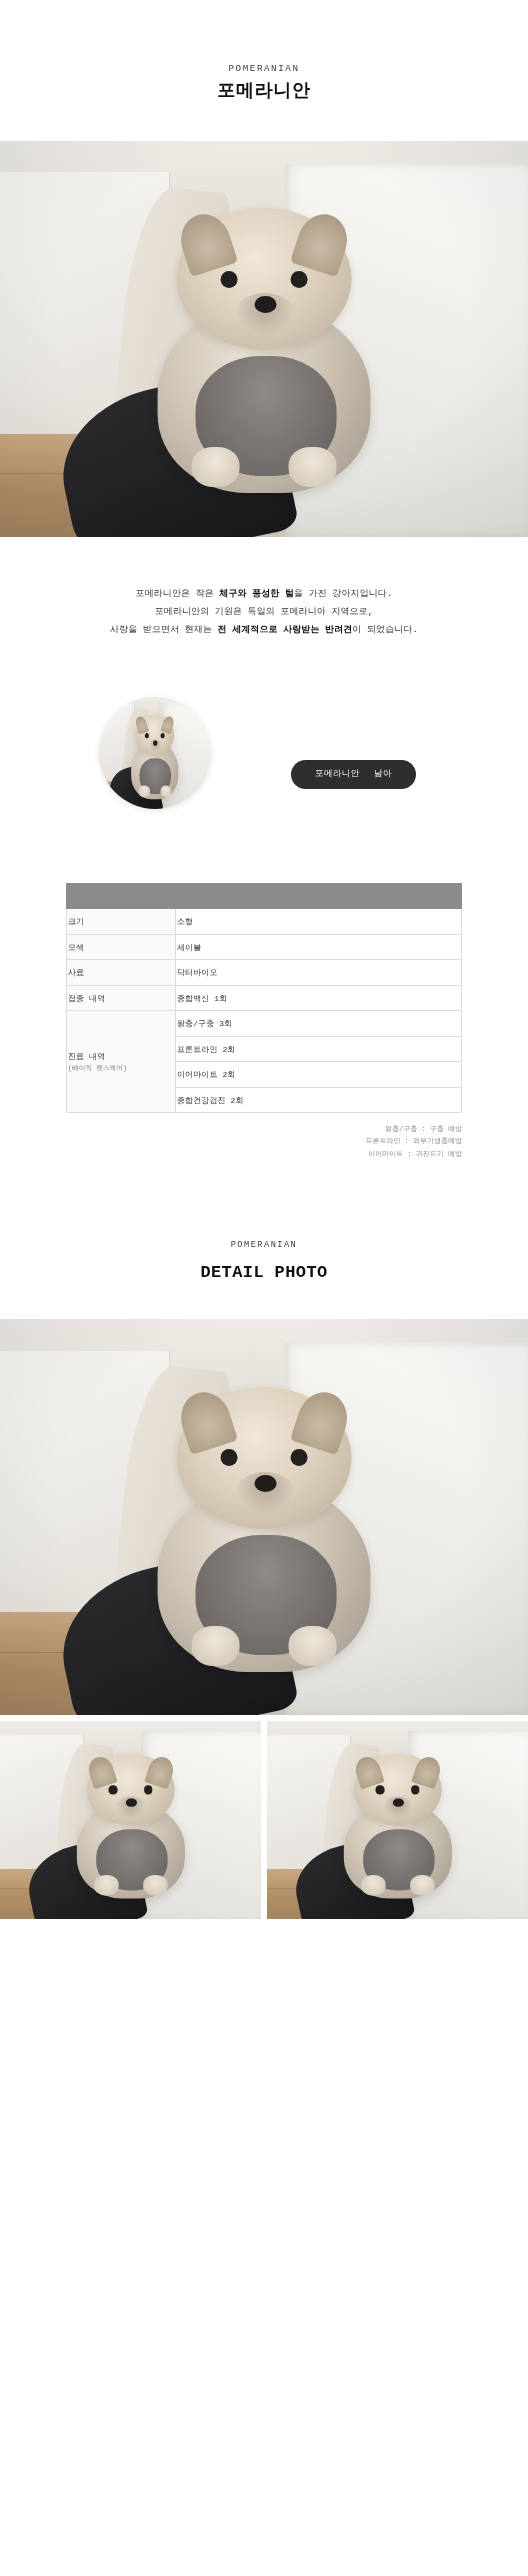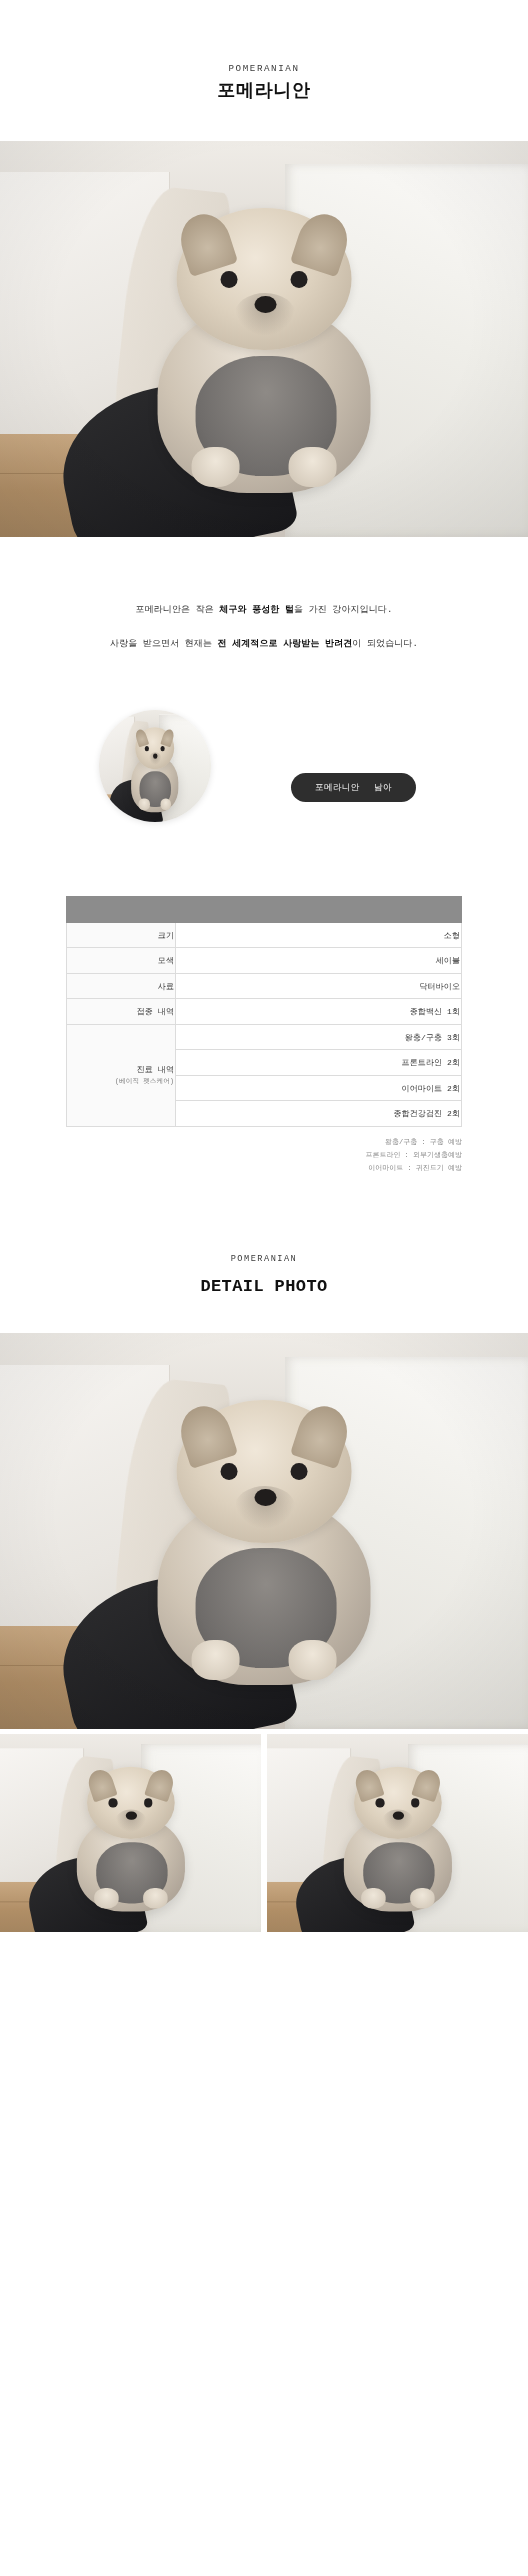--- a/index.html
+++ b/index.html
@@ -192,21 +192,21 @@
     background: radial-gradient(ellipse at 50% 45%, rgba(0,0,0,0) 55%, rgba(0,0,0,.08) 100%);
     pointer-events: none;
   }
 
   
   .intro {
     padding: 48px 0 0;
     text-align: center;
   }
   .intro p {
-    margin: 16px;
+    margin: 0;
     font-size: 9px;
     line-height: 2.05;
     color: #2f2f2f;
     letter-spacing: 0.1px;
   }
   .intro b { font-weight: bold; color: #111; }
 
   
   .circle-block {
     margin-top: 57px;
@@ -248,21 +248,21 @@
   }
   table.spec {
     width: 100%;
     border-collapse: collapse;
     font-size: 8px;
     color: #333;
   }
   table.spec td {
     border: 0.7px solid #dcdcdc;
     height: 22.5px;
-    text-align: right;
+    text-align: left;
     vertical-align: middle;
     letter-spacing: 0.1px;
   }
   table.spec td.th-col {
     width: 106px;
     background: #fafafa;
     color: #333;
   }
   table.spec tr.head td {
     background: #8c8c8c;
@@ -349,20 +349,21 @@
         <div class="nose"></div>
       </div>
       <div class="vignette"></div>
     </div>
   </div>
 
   <div class="intro">
     <p>
       <span>포메라니안은 작은 </span><b>체구와 풍성한 털</b><span>을 가진 강아지입니다.</span>
     </p>
+    <p>포메라니안의 기원은 독일의 포메라니아 지역으로,</p>
     <p>
       <span>사랑을 받으면서 현재는 </span><b>전 세계적으로 사랑받는 반려견</b><span>이 되었습니다.</span>
     </p>
   </div>
 
   <div class="circle-block">
     <div class="circle-photo">
       <div class="photo">
         <div class="bg-wall"></div>
         <div class="bed-left"></div>

